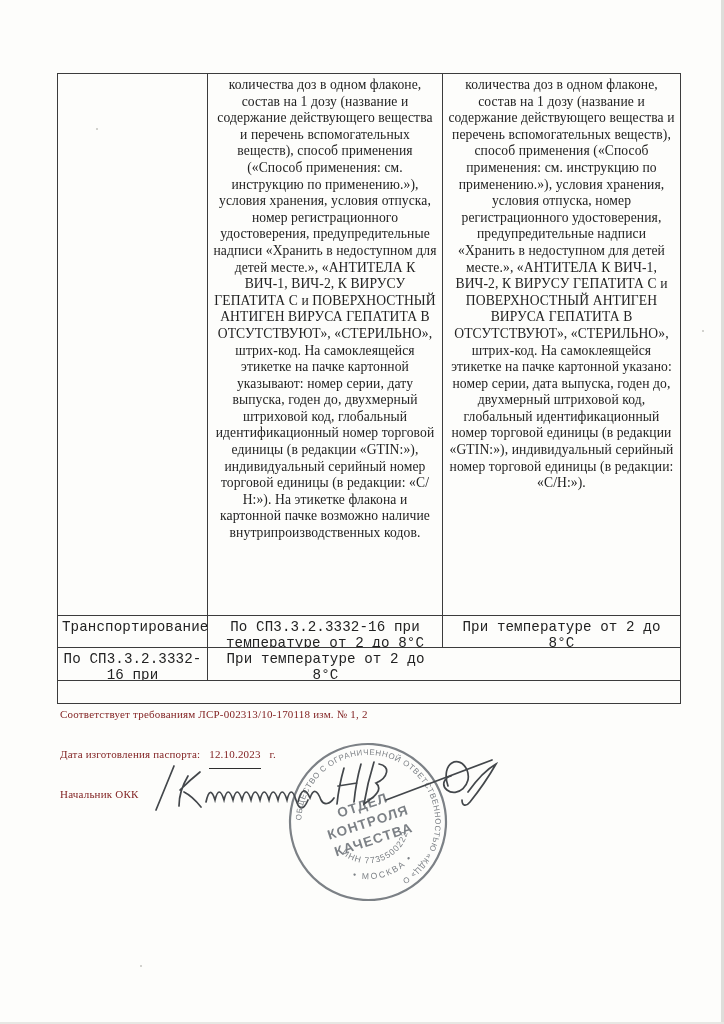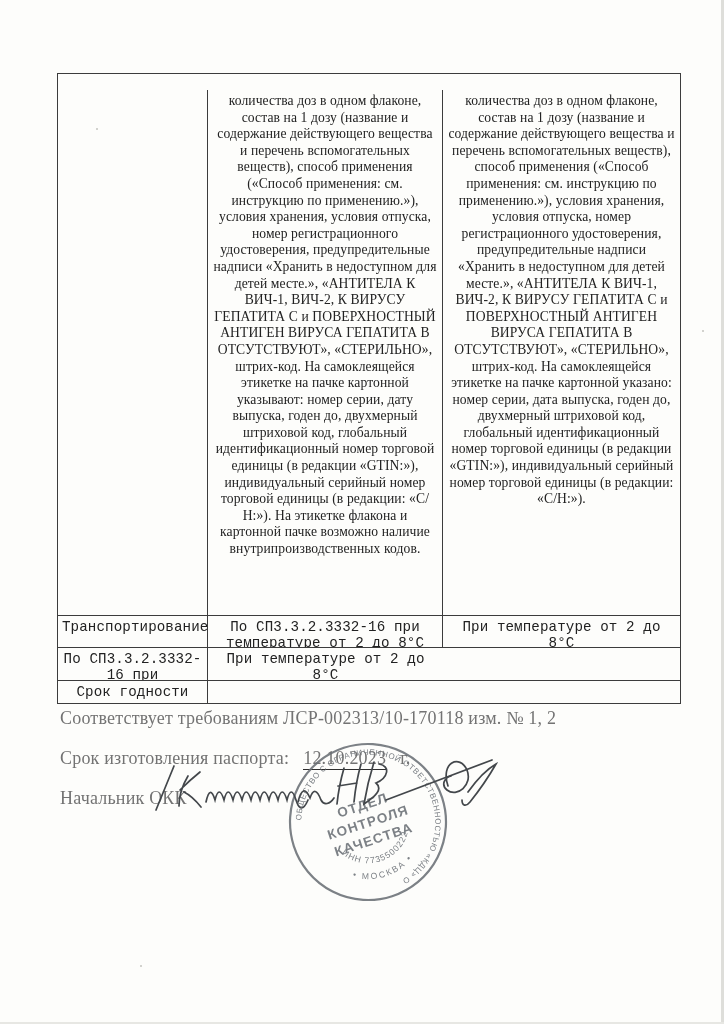--- a/index.html
+++ b/index.html
@@ -22,32 +22,32 @@
     box-sizing:border-box;
     background:transparent;
   }
   .row{display:grid;grid-template-columns:150px 235px 1fr;}
   .row + .row{border-top:1.5px solid #3c3c3c;}
   .cell{box-sizing:border-box;padding:3px 4px 2px 4px;text-align:center;
         font-size:13.6px;line-height:16.6px;letter-spacing:.1px;}
   .cell.c1{border-right:1.5px solid #3c3c3c;}
   .cell.c2{border-right:1.5px solid #3c3c3c;}
   .row-main{height:541px;}
-  .row-main .cell{overflow:hidden;margin-top:16px;}
+  .row-main .cell{overflow:hidden;}
   .row-small .cell{font-size:14.2px;line-height:16px;padding-top:3px;font-family:Liberation Mono, monospace;}
   .row-trans{height:31px;}
   .row-store{height:32px;}
   .row-shelf{height:22px;}
   .row-small .cell{overflow:hidden;}
 
   
-  .f-line{position:absolute;left:60px;font-size:18px;color:#737373;letter-spacing:.2px;white-space:nowrap;}
+  .f-line{position:absolute;left:60px;font-size:11px;color:#7f1d1d;letter-spacing:.2px;white-space:nowrap;}
   .l-compliance{top:708px;}
   .l-date{top:748px;}
-  .l-date .date-val{border-bottom:1.3px solid #2e2e2e;padding-bottom:1px;}
+  .l-date .date-val{border-bottom:1.3px solid #2e2e2e;padding-bottom:8px;}
   .l-sign{top:788px;}
 
   
   .stamp{position:absolute;left:281px;top:735px;width:174px;height:174px;opacity:.88;}
   .stamp svg{display:block;}
 
   
   .signature{position:absolute;left:148px;top:752px;width:350px;height:66px;}
 </style>
 </head>
@@ -72,29 +72,28 @@
     <div class="cell c2">По СП3.3.2.3332-16 при температуре от 2 до 8°С</div>
     <div class="cell c3">При температуре от 2 до 8°С</div>
   </div>
 
   <div class="row row-small row-store">
     <div class="cell c2">По СП3.3.2.3332-16 при температуре от 2 до 8°С</div>
     <div class="cell c3">При температуре от 2 до 8°С</div>
   </div>
 
   <div class="row row-small row-shelf">
-    <div class="cell c1">Срок годности</div>
   </div>
 
 </div>
 
 <div class="f-line l-compliance">Соответствует требованиям ЛСР-002313/10-170118 изм. № 1, 2</div>
 
 <div class="f-line l-date">
-  <span>Срок изготовления паспорта:</span>
+  <span>Дата изготовления паспорта:</span>
   <span>&nbsp;</span>
   <span class="date-val">12.10.2023</span>
   <span>&nbsp;</span>
   <span>г.</span>
 </div>
 
 <div class="f-line l-sign">Начальник ОКК</div>
 
 <div class="stamp">
   <svg width="174" height="174" viewBox="0 0 174 174">

